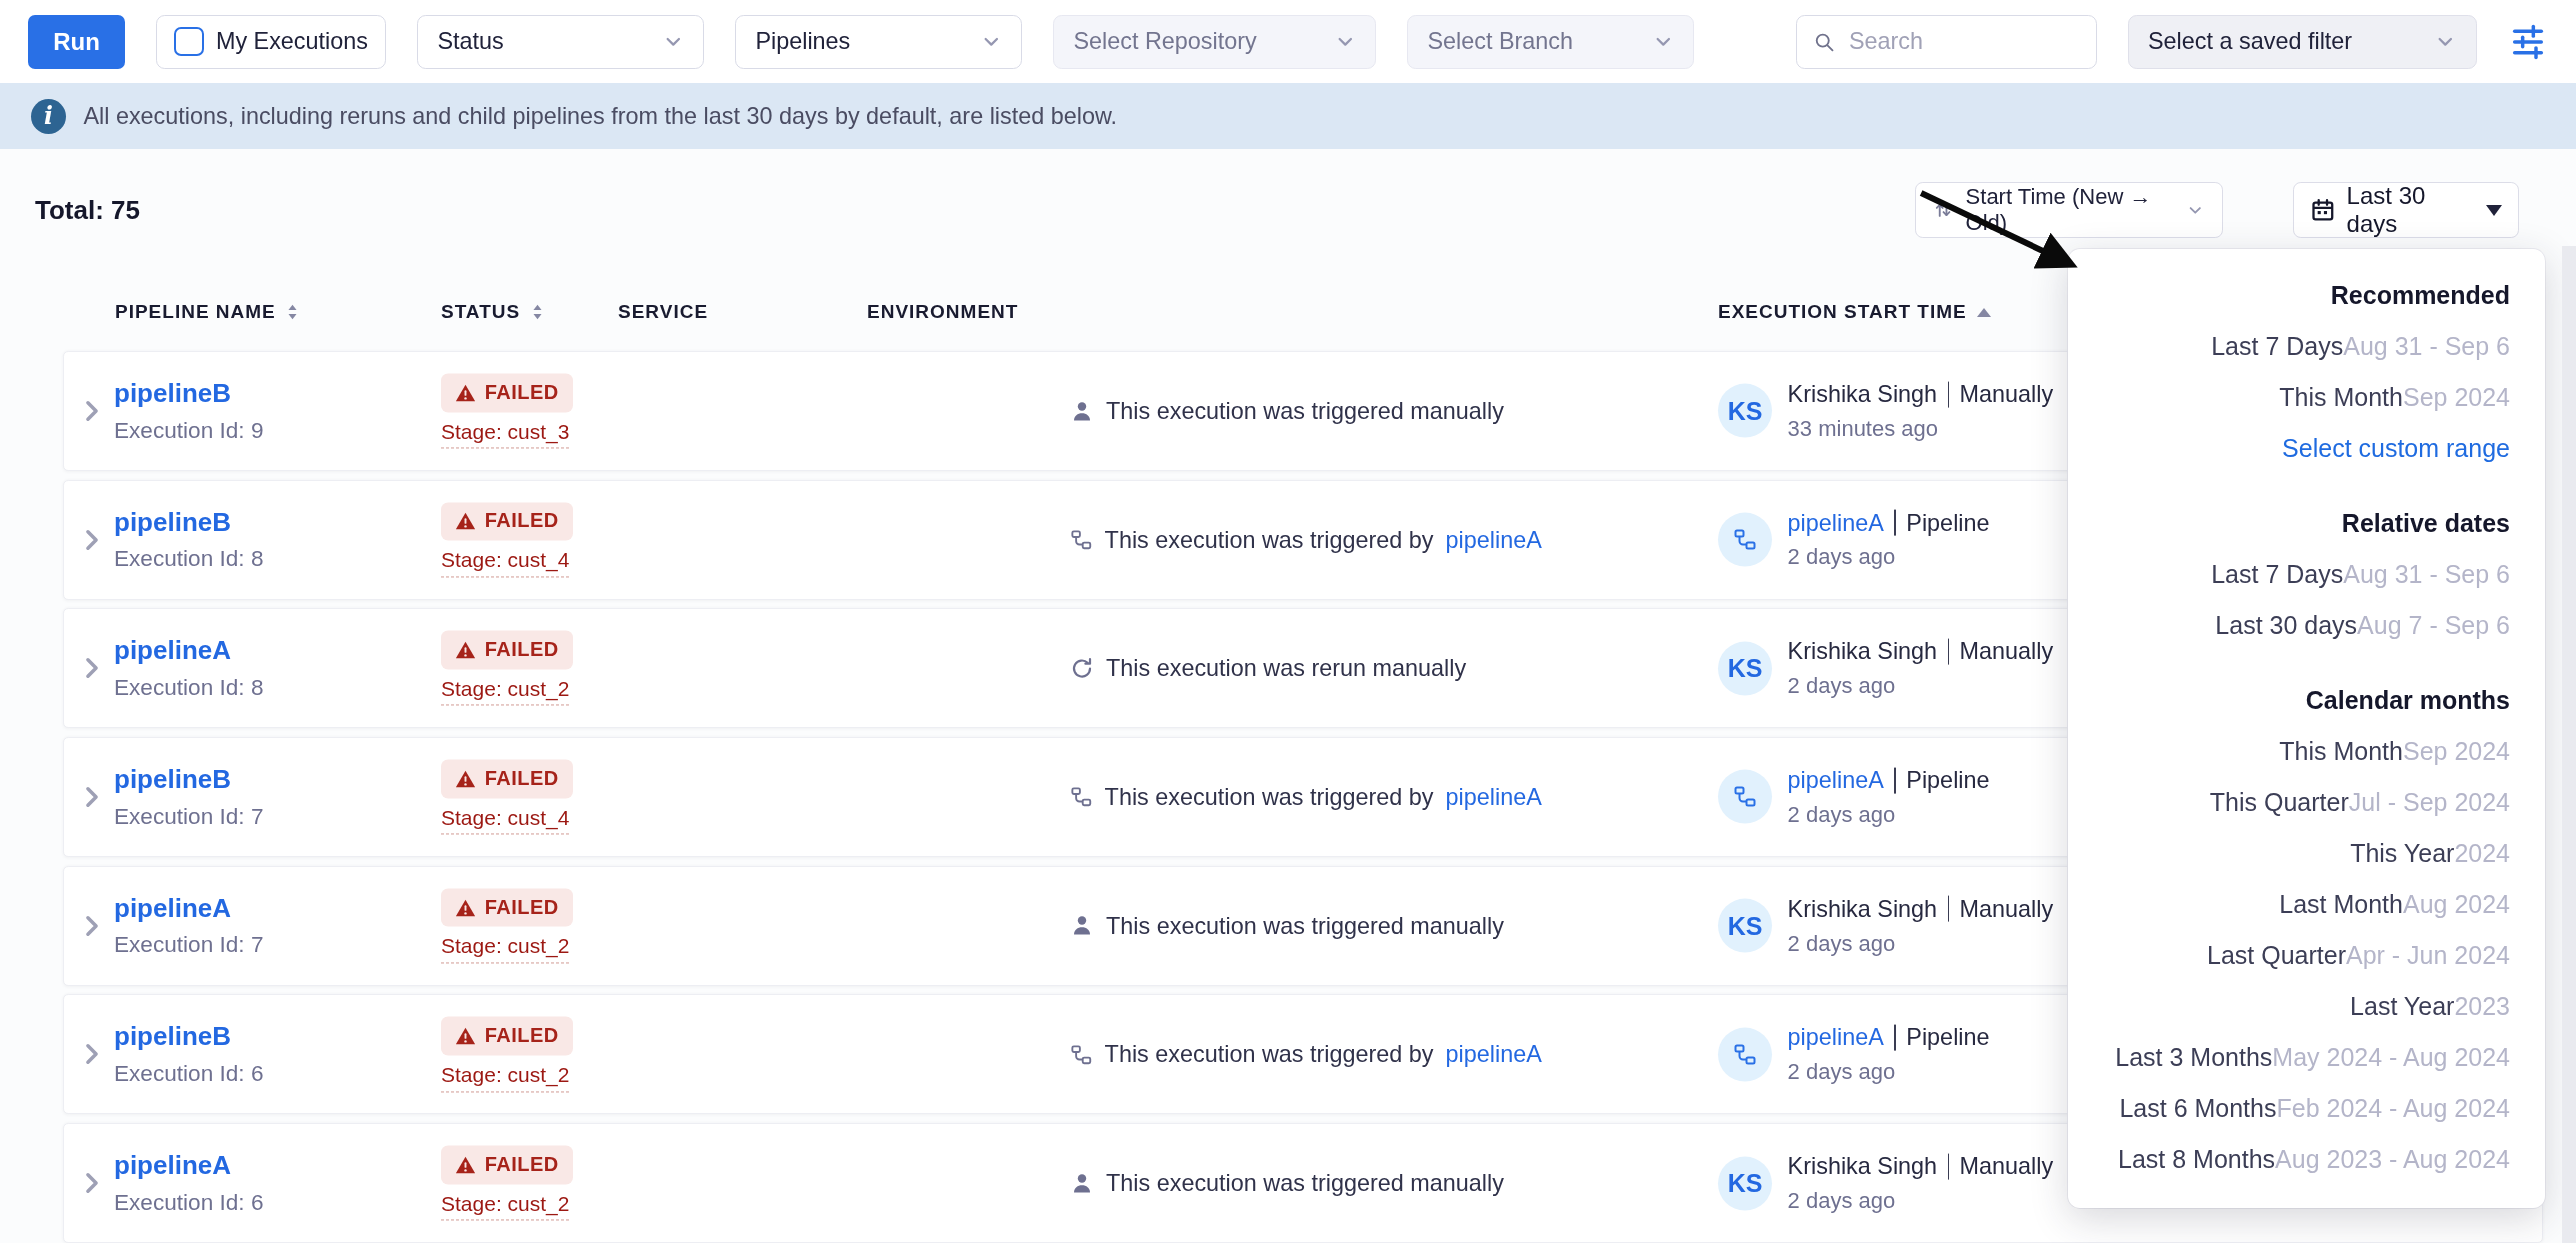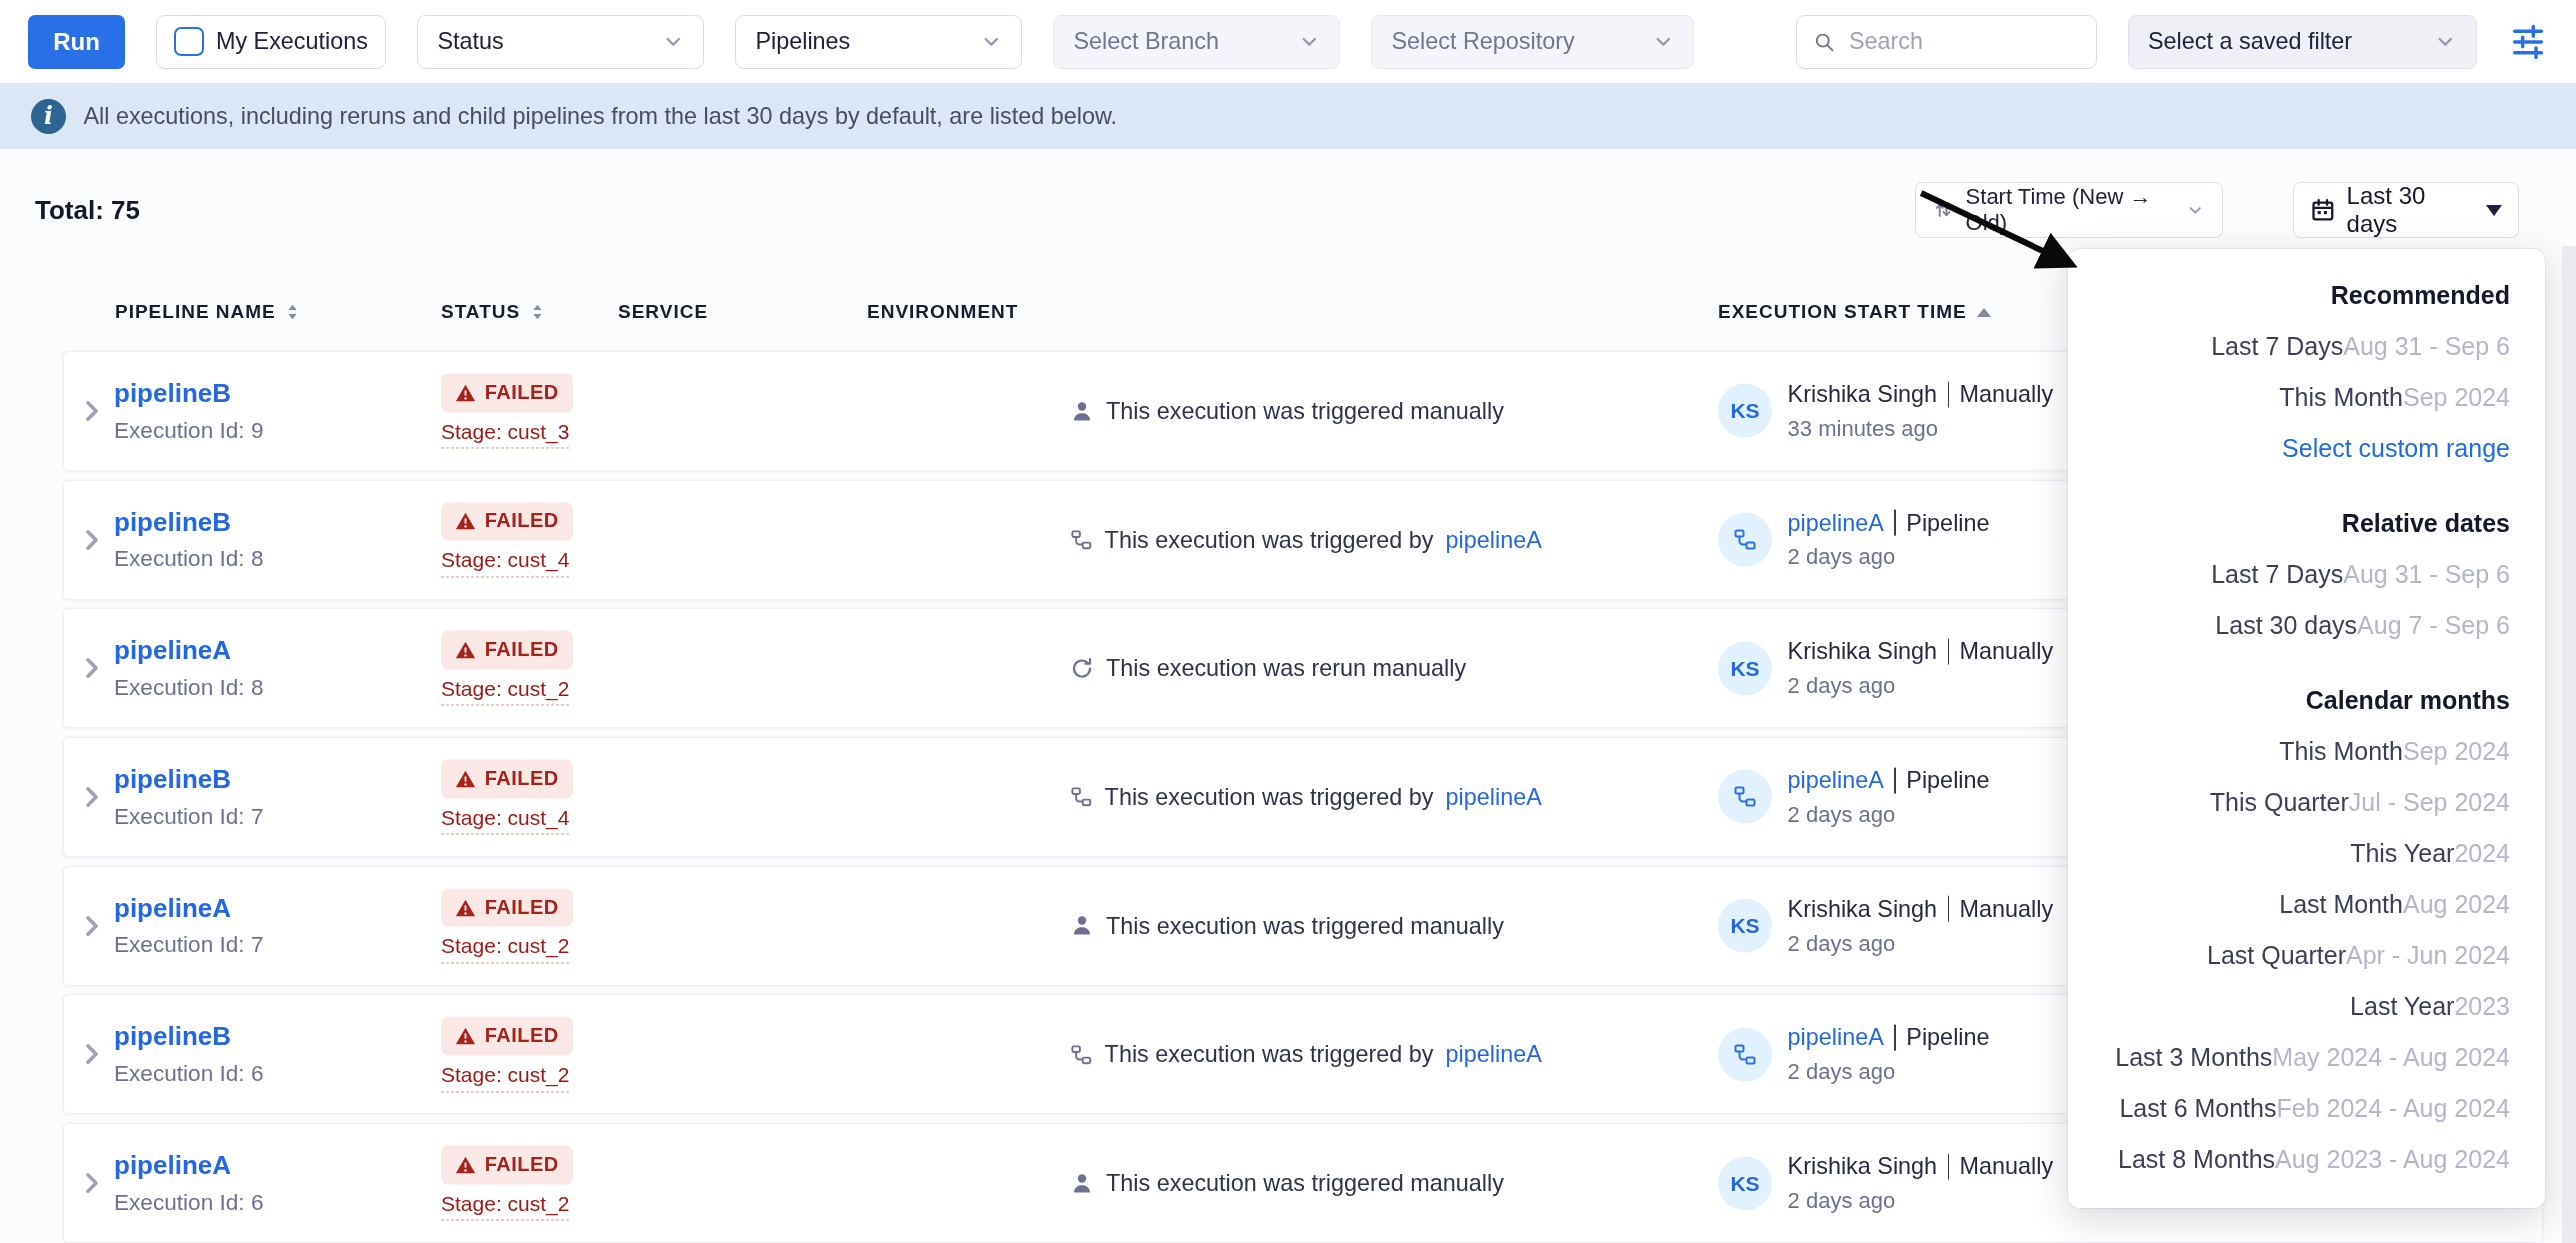--- a/index.html
+++ b/index.html
@@ -70,21 +70,21 @@
   .stage{margin-top:8px;font-size:21px;font-weight:400;color:var(--stage,#9c1812);display:inline-block;
     border-bottom:1.7px dashed #d29b94;padding-bottom:3.5px;cursor:pointer;}
   .cell-trigger{position:absolute;left:1006px;top:50%;transform:translateY(-50%);
     display:flex;align-items:center;gap:12px;font-size:23.4px;color:#30324a;white-space:nowrap;}
   .ticon{color:#6e7090;flex:0 0 auto;}
   .tlink{color:var(--link,#2368e1);cursor:pointer;}
   .cell-start{position:absolute;left:1654px;top:50%;transform:translateY(-50%);
     display:flex;align-items:center;gap:15.6px;}
   .avatar{width:54px;height:54px;border-radius:50%;background:var(--avatar-bg,#e1f1fd);flex:0 0 auto;
     display:flex;align-items:center;justify-content:center;}
-  .avatar .ini{font-size:21px;font-weight:700;color:var(--link,#2368e1);}
+  .avatar .ini{font-size:25px;font-weight:700;color:var(--link,#2368e1);}
   .avatar .apipe{color:var(--primary,#2970e6);}
   .by-line{font-size:23.4px;color:#272940;display:flex;align-items:center;gap:10.4px;white-space:nowrap;}
   .by-line .blink{color:var(--link,#2368e1);cursor:pointer;}
   .vpipe{width:1.7px;height:26px;background:#3a3c52;}
   .ago{font-size:22px;color:#6e7090;margin-top:7.8px;}
   
   .panel{position:absolute;left:2068px;top:249px;width:477px;box-sizing:border-box;background:#fff;
     border-radius:12px;box-shadow:0 10.4px 38px rgba(40,41,61,.18),0 0 0 0.9px #ededf2;padding:21px 0 22.6px;z-index:50;}
   .mi{height:51px;display:flex;align-items:center;justify-content:flex-end;padding:0 35px 0 31px;cursor:pointer;}
   .mi .ml{font-size:25px;color:#3c3e56;}
@@ -180,29 +180,29 @@
         <use href="#i-chev"></use>
       </svg>
   </div>
   <div class="chipbox w-pipelines">
     <span>Pipelines</span>
     <span class="spacer"></span>
     <svg class="ic chev-ic" width="22.6" height="22.6" viewBox="0 0 26 26">
         <use href="#i-chev"></use>
       </svg>
   </div>
-  <div class="chipbox disabled w-branch">
-    <span>Select Branch</span>
+  <div class="chipbox disabled w-repo">
+    <span>Select Repository</span>
     <span class="spacer"></span>
     <svg class="ic chev-ic" width="22.6" height="22.6" viewBox="0 0 26 26">
         <use href="#i-chev"></use>
       </svg>
   </div>
-  <div class="chipbox disabled w-repo">
-    <span>Select Repository</span>
+  <div class="chipbox disabled w-branch">
+    <span>Select Branch</span>
     <span class="spacer"></span>
     <svg class="ic chev-ic" width="22.6" height="22.6" viewBox="0 0 26 26">
         <use href="#i-chev"></use>
       </svg>
   </div>
   <div class="toolbar-right">
     <div class="searchbox">
       <svg class="ic" width="26" height="26" style="color:#70728c" viewBox="0 0 25.7188 30">
           <use href="#i-search"></use>
         </svg>

